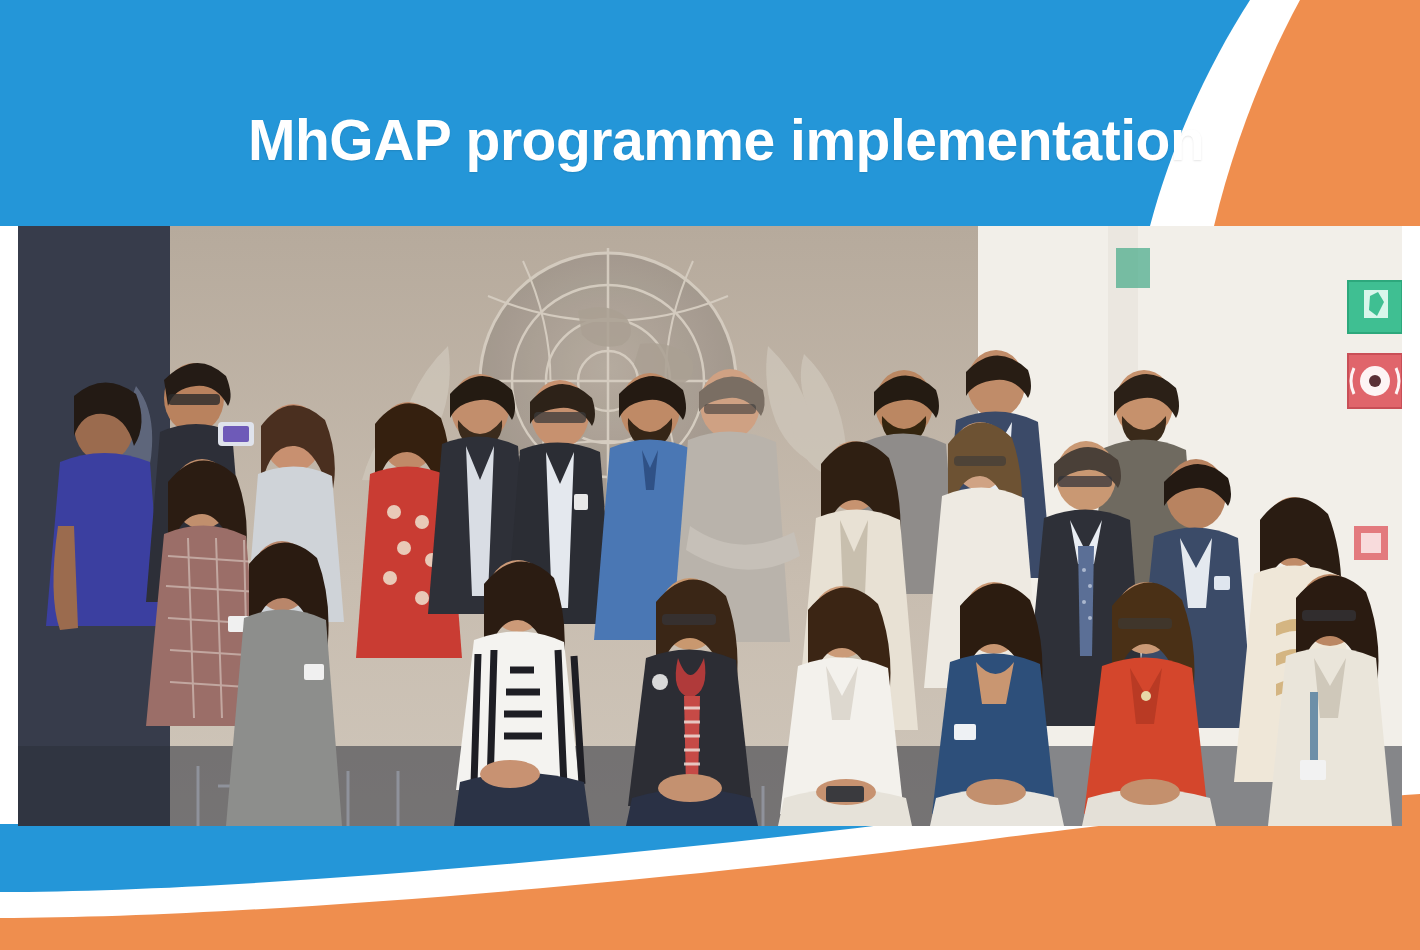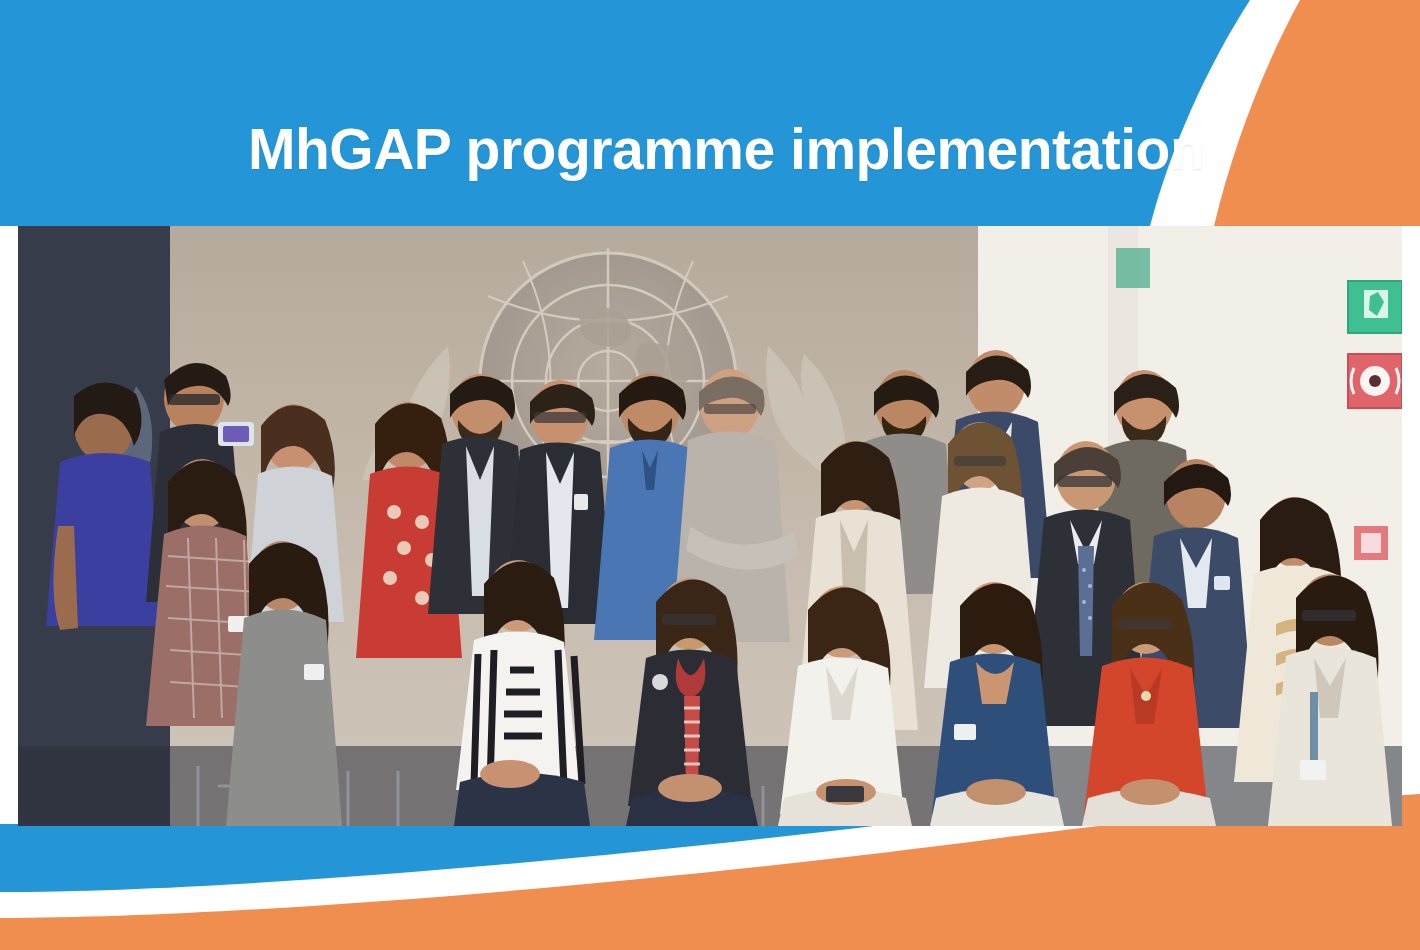--- a/index.html
+++ b/index.html
@@ -7,21 +7,21 @@
               font-family:"Liberation Sans", sans-serif; }
 
   #stage { position:relative; width:1420px; height:950px; background:#ffffff; overflow:hidden; }
 
   
   .bg-layer { position:absolute; inset:0; }
   .bg-svg { position:absolute; top:0; left:0; width:1420px; height:950px; display:block; }
 
   
   .title-band {
-    position:absolute; left:0; top:12px; width:1420px; height:236px;
+    position:absolute; left:0; top:3px; width:1420px; height:236px;
     display:flex; align-items:center; pointer-events:none;
   }
   .page-title {
     position:absolute; left:248px; top:104px;
     font-size:57px; font-weight:bold; color:#ffffff;
     letter-spacing:-0.5px; white-space:nowrap;
     font-family:"Liberation Sans", sans-serif;
     text-shadow:0 1px 2px rgba(0,0,0,.10);
   }
 

